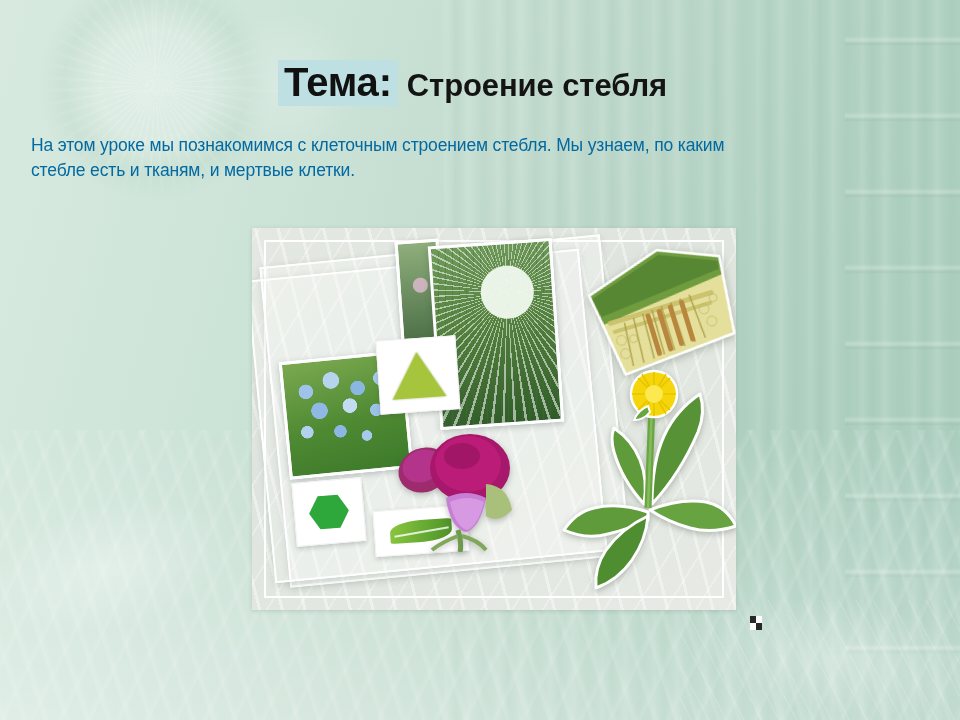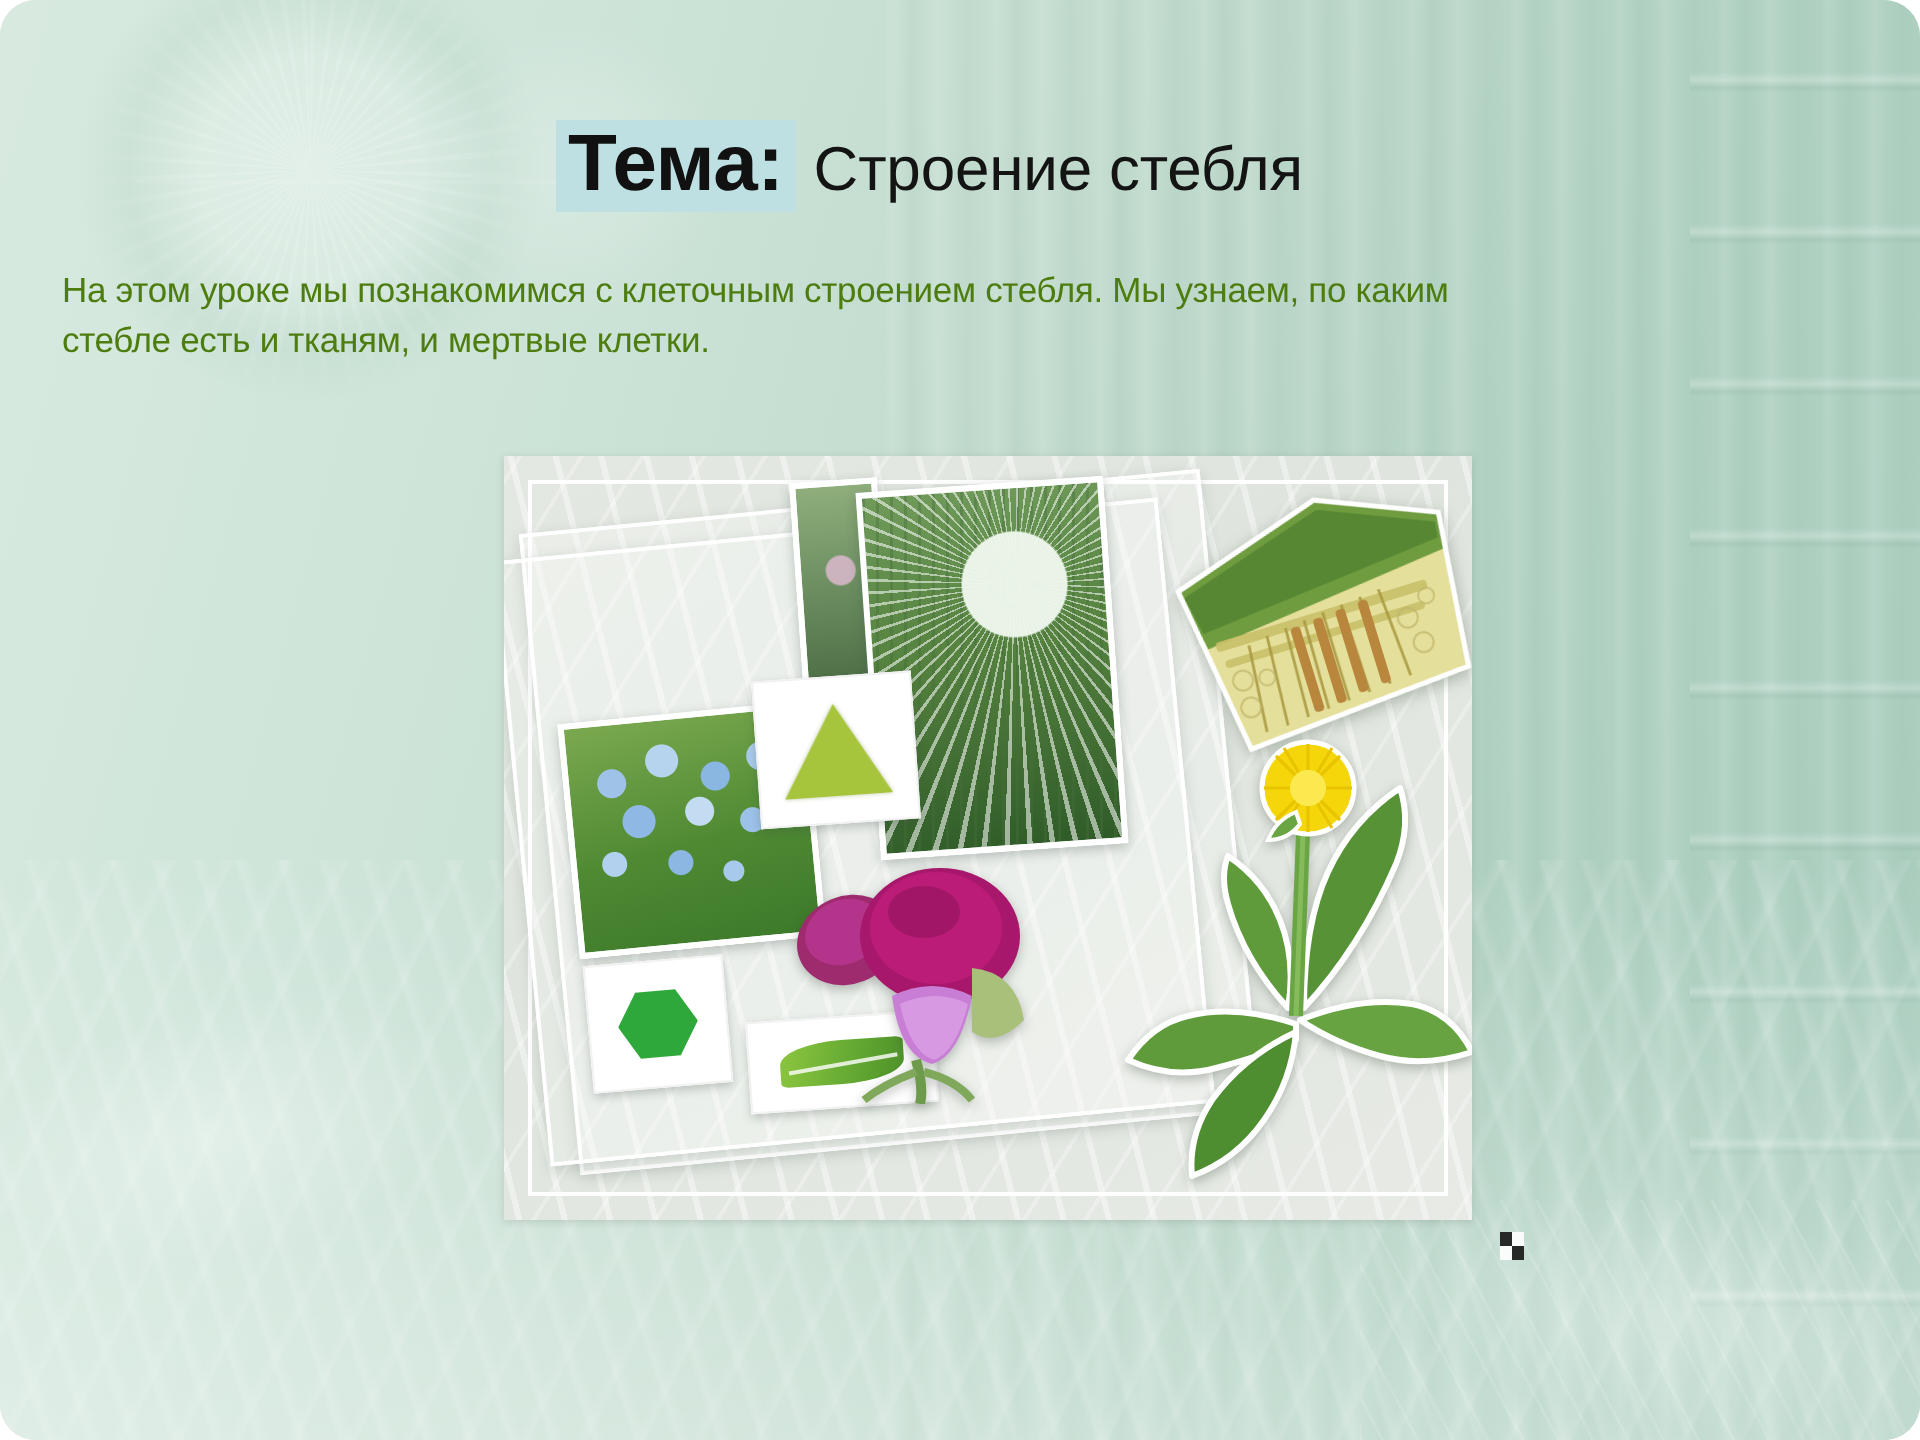--- a/index.html
+++ b/index.html
@@ -14,21 +14,20 @@
     font-family: "Liberation Sans", sans-serif;
   }
 
   
   #slide {
     position: relative;
     width: 960px;
     height: 720px;
     overflow: hidden;
     background: #cfe3d8;
-    border-radius: 18px;
   }
 
   
   .bg-layer { position: absolute; inset: 0; pointer-events: none; }
 
   
   .bg-base {
     background:
       linear-gradient(105deg,
         #d8eadf 0%,
@@ -148,36 +147,36 @@
     font-size: 40px;
     font-weight: bold;
     color: #111111;
     background: #bfe0e2;
     padding: 2px 6px 3px 6px;
     line-height: 1.02;
     letter-spacing: -0.2px;
   }
   #title-rest {
     font-size: 31px;
-    font-weight: normal;
+    font-weight: bold;
     color: #141414;
     margin-left: 9px;
     line-height: 1.02;
     letter-spacing: -0.1px;
   }
 
   
   #body-text {
     position: absolute;
     left: 31px;
     top: 133px;
     width: 900px;
     font-size: 17.5px;
     font-weight: 500;
-    color: #4d7c0f;
+    color: #0369a1;
     line-height: 25px;
     letter-spacing: -0.15px;
   }
   #body-text .ln { display: block; white-space: nowrap; }
 
   
   #collage {
     position: absolute;
     left: 252px;
     top: 228px;

